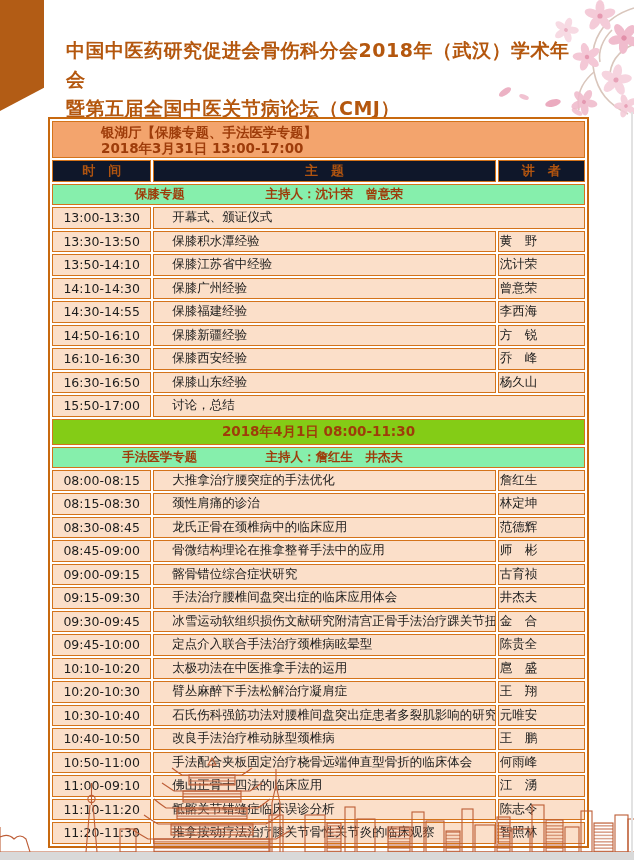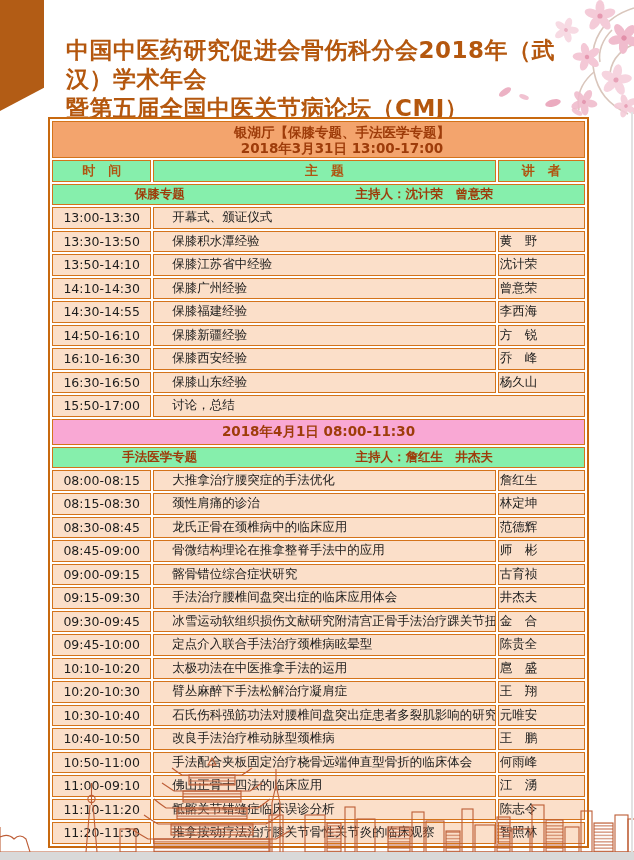--- a/index.html
+++ b/index.html
@@ -6,44 +6,44 @@
   body{width:634px;height:860px;background:#ffffff;position:relative;overflow:hidden;
        font-family:"DejaVu Sans","Liberation Sans",sans-serif;}
   .page{position:absolute;inset:0;}
 
   
   .ribbon{position:absolute;left:0;top:0;width:44px;height:111px;background:#b25c15;
           clip-path:polygon(0 0,100% 0,100% 79%,0 100%);}
 
   
   .title{position:absolute;left:66px;top:36px;width:505px;color:#b4570e;
-         font-weight:bold;font-size:23px;line-height:29px;letter-spacing:0.5px;}
+         font-weight:bold;font-size:19px;line-height:29px;letter-spacing:0.5px;}
 
   
   .blossom{position:absolute;right:0;top:0;}
   .skyline{position:absolute;left:0;bottom:8px;}
   .graybar{position:absolute;left:0;bottom:0;width:634px;height:8px;background:#d9d9d9;}
   .edge-line{position:absolute;right:1px;top:112px;bottom:8px;width:2px;background:#e2e2e2;}
 
   
   .schedule{position:absolute;left:48px;top:117px;width:541px;background:#ffffff;
             border:2px solid #c8690f;border-collapse:separate;border-spacing:2px;table-layout:fixed;}
   .schedule td{border:1px solid #d4731a;font-size:12.5px;vertical-align:middle;
                overflow:hidden;white-space:nowrap;}
   col.c-time{width:99px;} col.c-topic{width:341px;} col.c-speaker{width:87px;}
 
-  td.banner{background:#f3a46d;color:#9e3c0a;font-weight:bold;text-align:center;
+  td.banner{background:#f3a46d;color:#9e3c0a;font-weight:bold;
             font-size:13.5px;line-height:16px;height:33px;padding-left:48px;}
-  tr.colhead td{background:#86efac;color:#b05410;font-weight:bold;text-align:center;
+  tr.colhead td{background:#0f172a;color:#b05410;font-weight:bold;text-align:center;
             height:17px;font-size:13px;}
   tr.section td{background:#86efac;color:#9e3c0a;font-weight:bold;height:16px;font-size:12.5px;}
   .sec-flex{display:flex;align-items:center;}
   .sec-name{flex:0 0 40%;text-align:center;}
-  .sec-hosts{flex:1 1 auto;text-align:center;}
-  td.datehead{background:#f9a8d4;color:#9e3c0a;font-weight:bold;text-align:center;
+  .sec-hosts{flex:1 1 auto;text-align:left;}
+  td.datehead{background:#84cc16;color:#9e3c0a;font-weight:bold;text-align:center;
             height:22px;font-size:13.5px;}
   tr.datarow td{background:#fbdfc9;color:#1c1c1c;height:17.5px;}
   td.time{text-align:center;}
   td.topic{padding-left:18px;text-align:left;}
   td.speaker{}
 </style>
 </head>
 <body>
 
 <div class="page">

